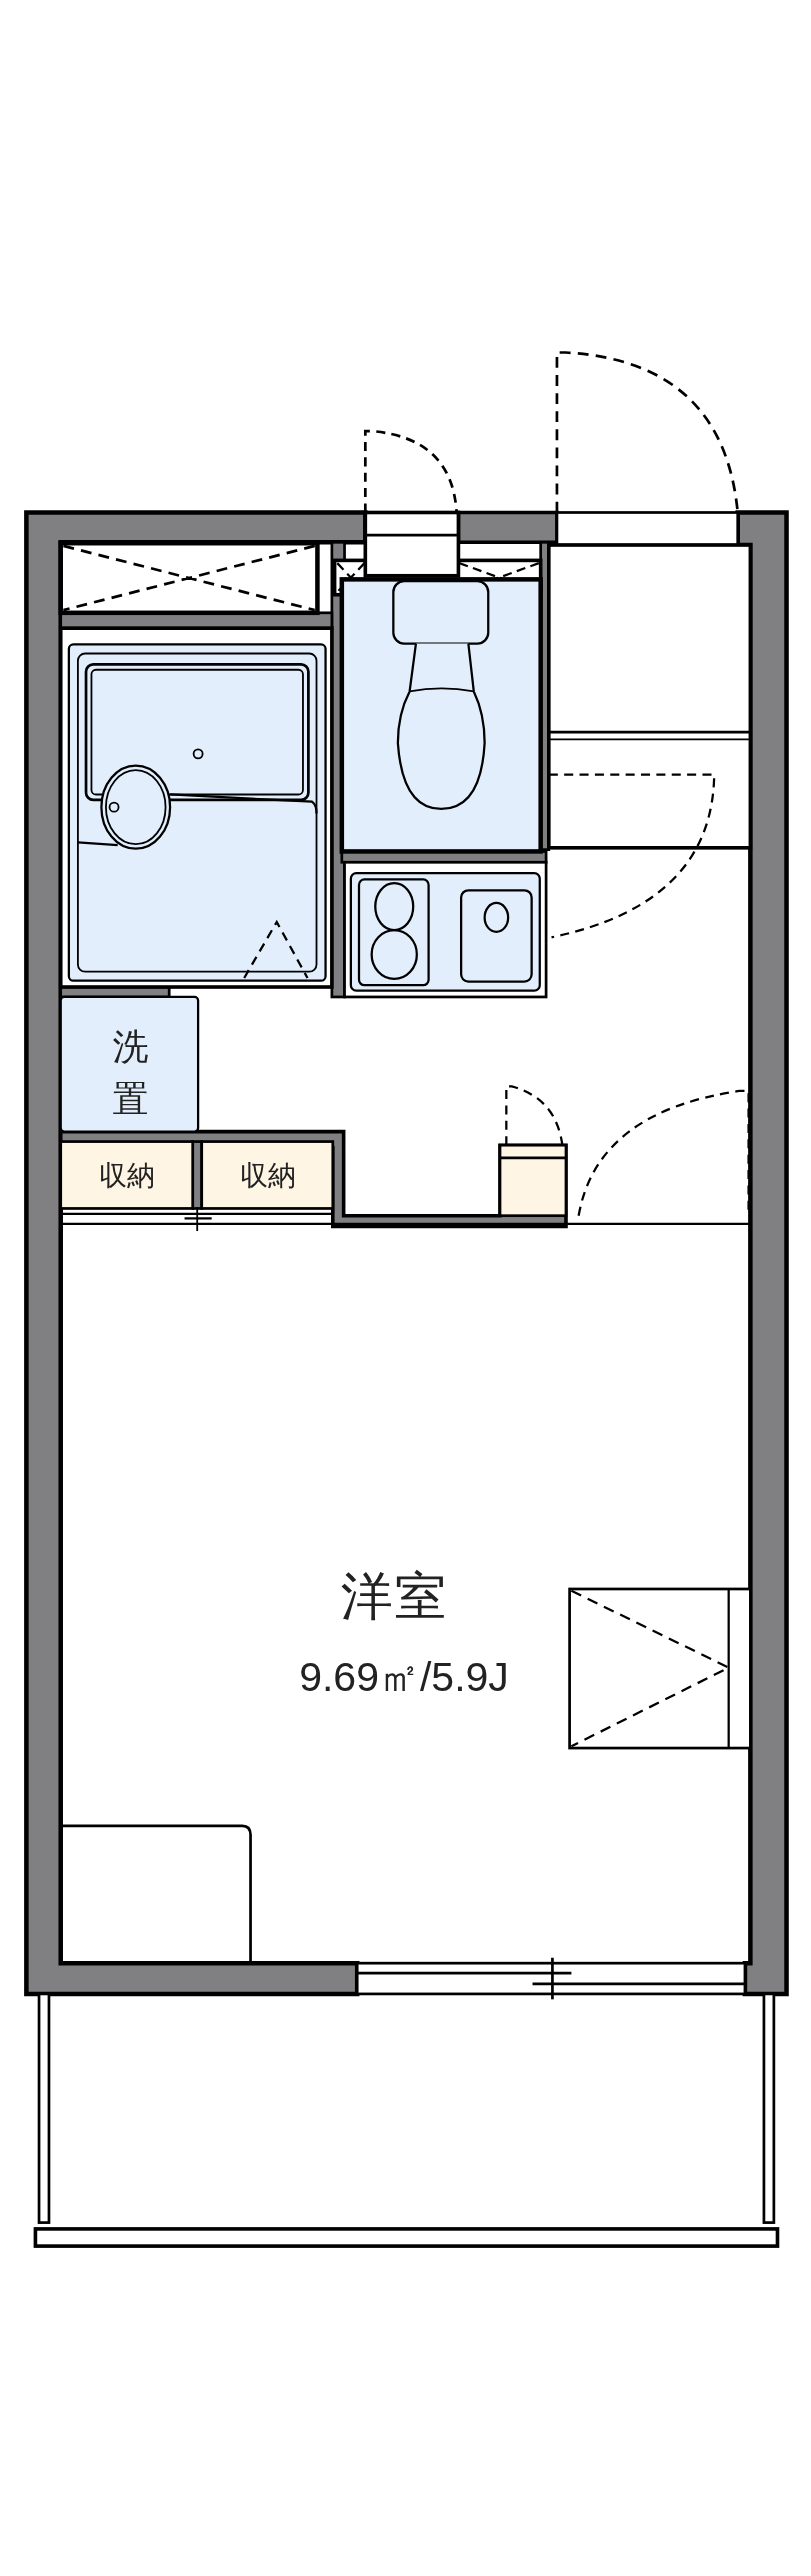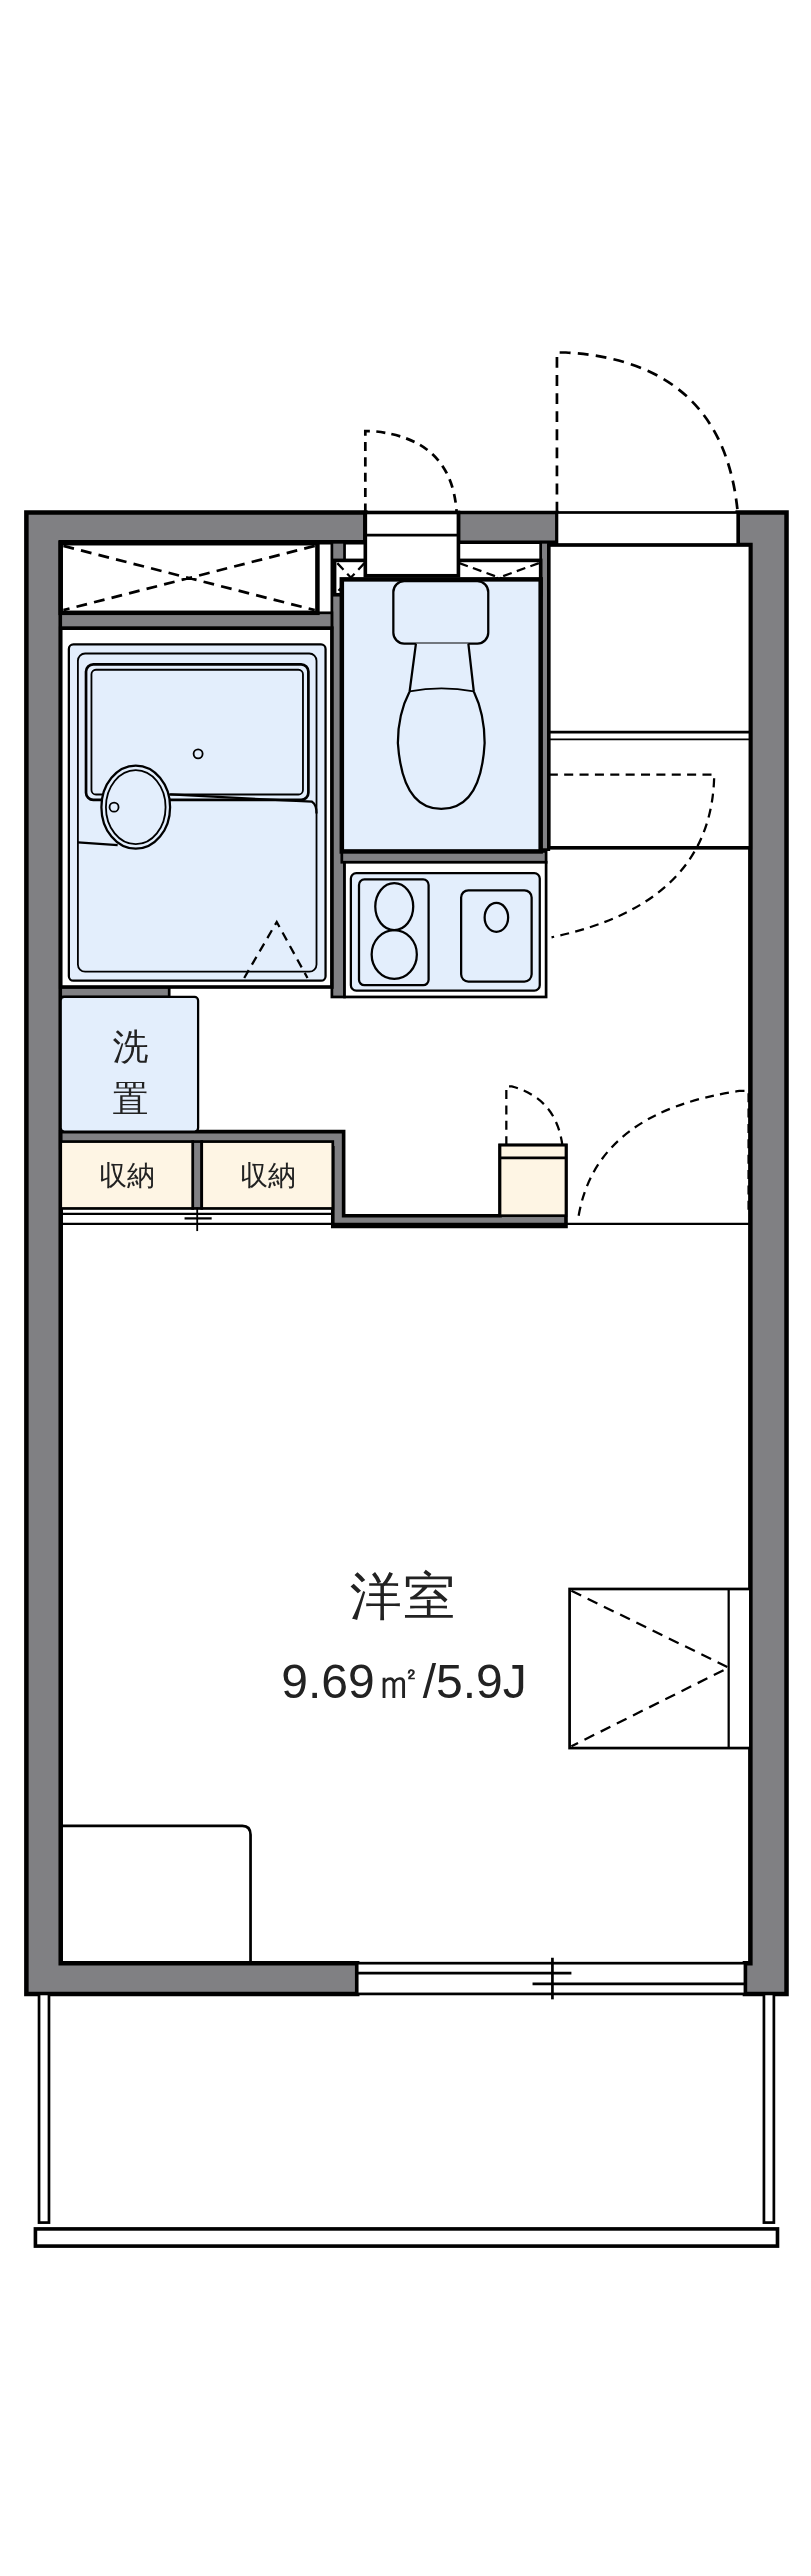--- a/index.html
+++ b/index.html
@@ -1,20 +1,20 @@
 <!DOCTYPE html>
 <html style="font-size:14.5px"><head>
 <meta charset="utf-8">
 <style>
   html,body{margin:0;padding:0;background:#fff;}
   body{width:812px;height:2576px;position:relative;overflow:hidden;font-family:"DejaVu Sans","Liberation Sans",sans-serif;}
   svg{position:absolute;left:0;top:0;}
   .lbl{position:absolute;color:#222;text-align:center;white-space:nowrap;}
-  .room-name{font-size:52px;left:268px;top:1562px;width:271px;letter-spacing:1.8px;}
-  .room-area{font-size:48px;left:223px;top:1650px;width:362px;font-family:"Liberation Sans",sans-serif;}
+  .room-name{font-size:52px;left:259px;top:1562px;width:271px;letter-spacing:1.8px;}
+  .room-area{font-size:41px;left:223px;top:1650px;width:362px;font-family:"Liberation Sans",sans-serif;}
   .wash{font-size:36px;left:81px;top:1021px;width:99px;line-height:52px;}
   .stor{font-size:28px;top:1157px;width:132px;}
 </style>
 </head>
 <body>
 
 <svg width="812" height="2576" viewBox="0 0 898 2850">
   <g fill="none" stroke="#000">
 
     <path d="M29 567 H404 V600 H67 V2172 H395 V2206 H29 Z" fill="#808083" stroke-width="5"></path>

